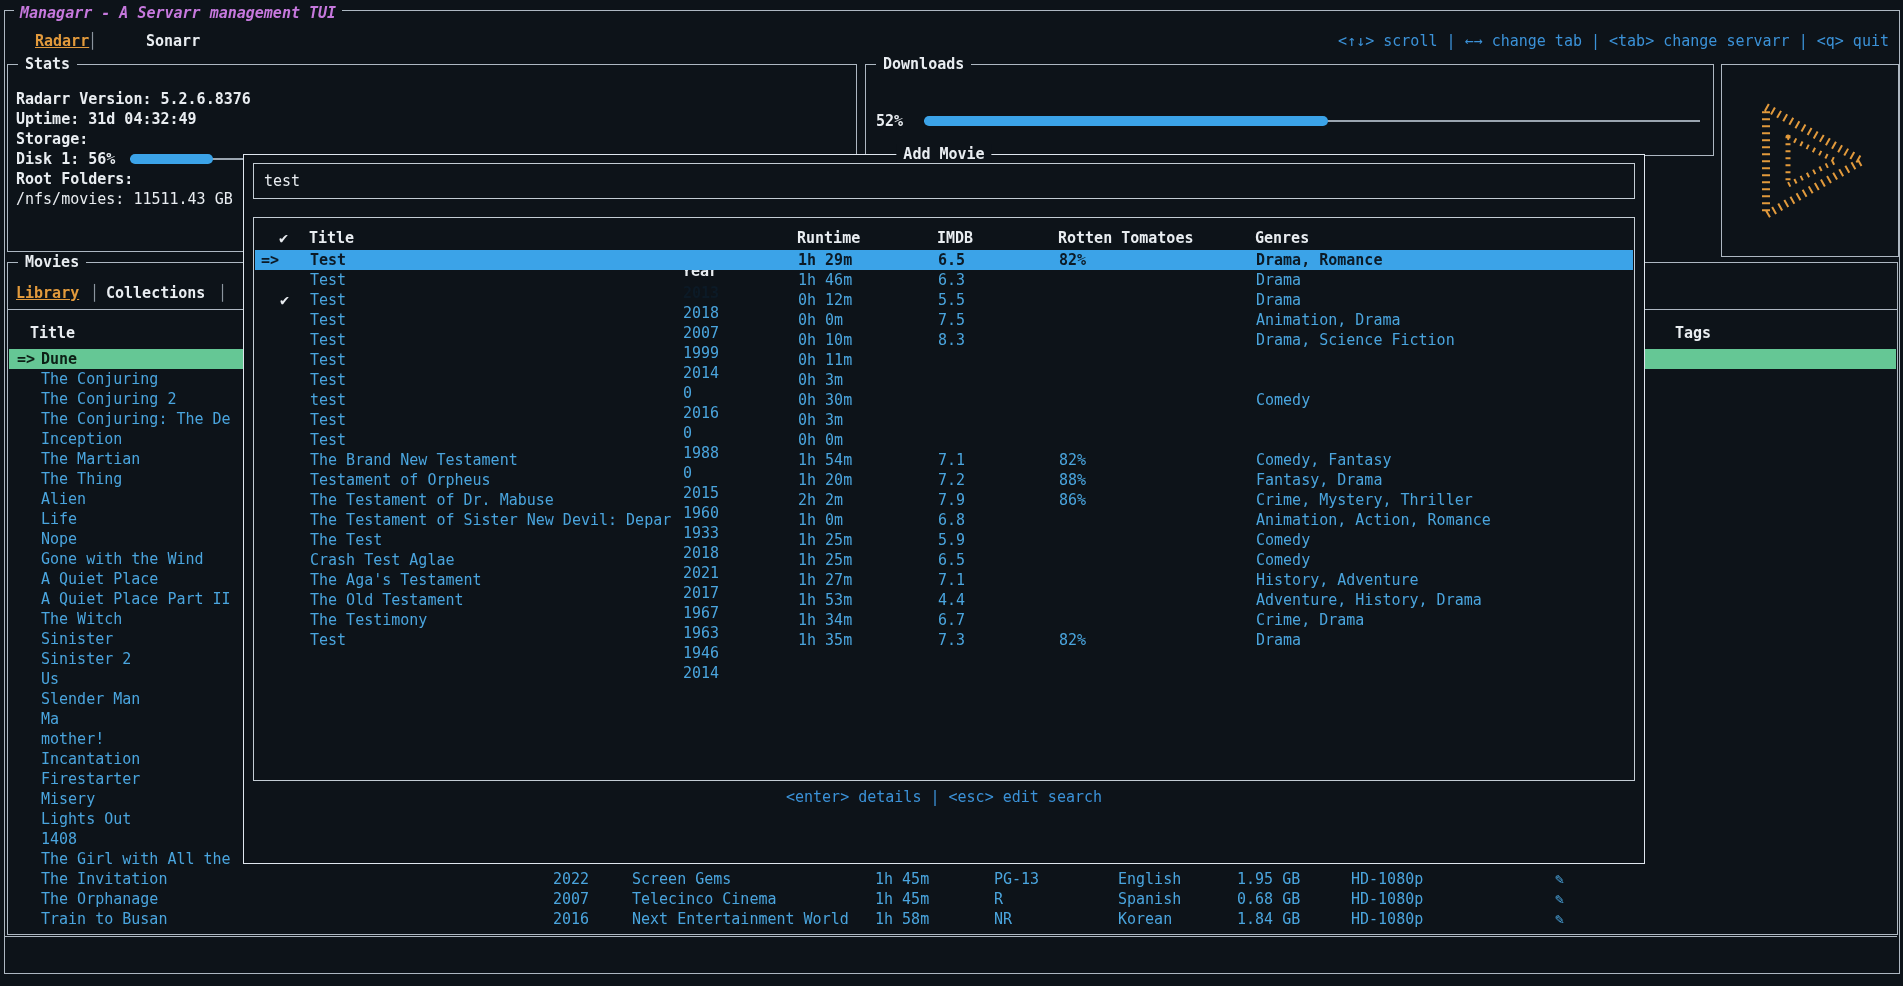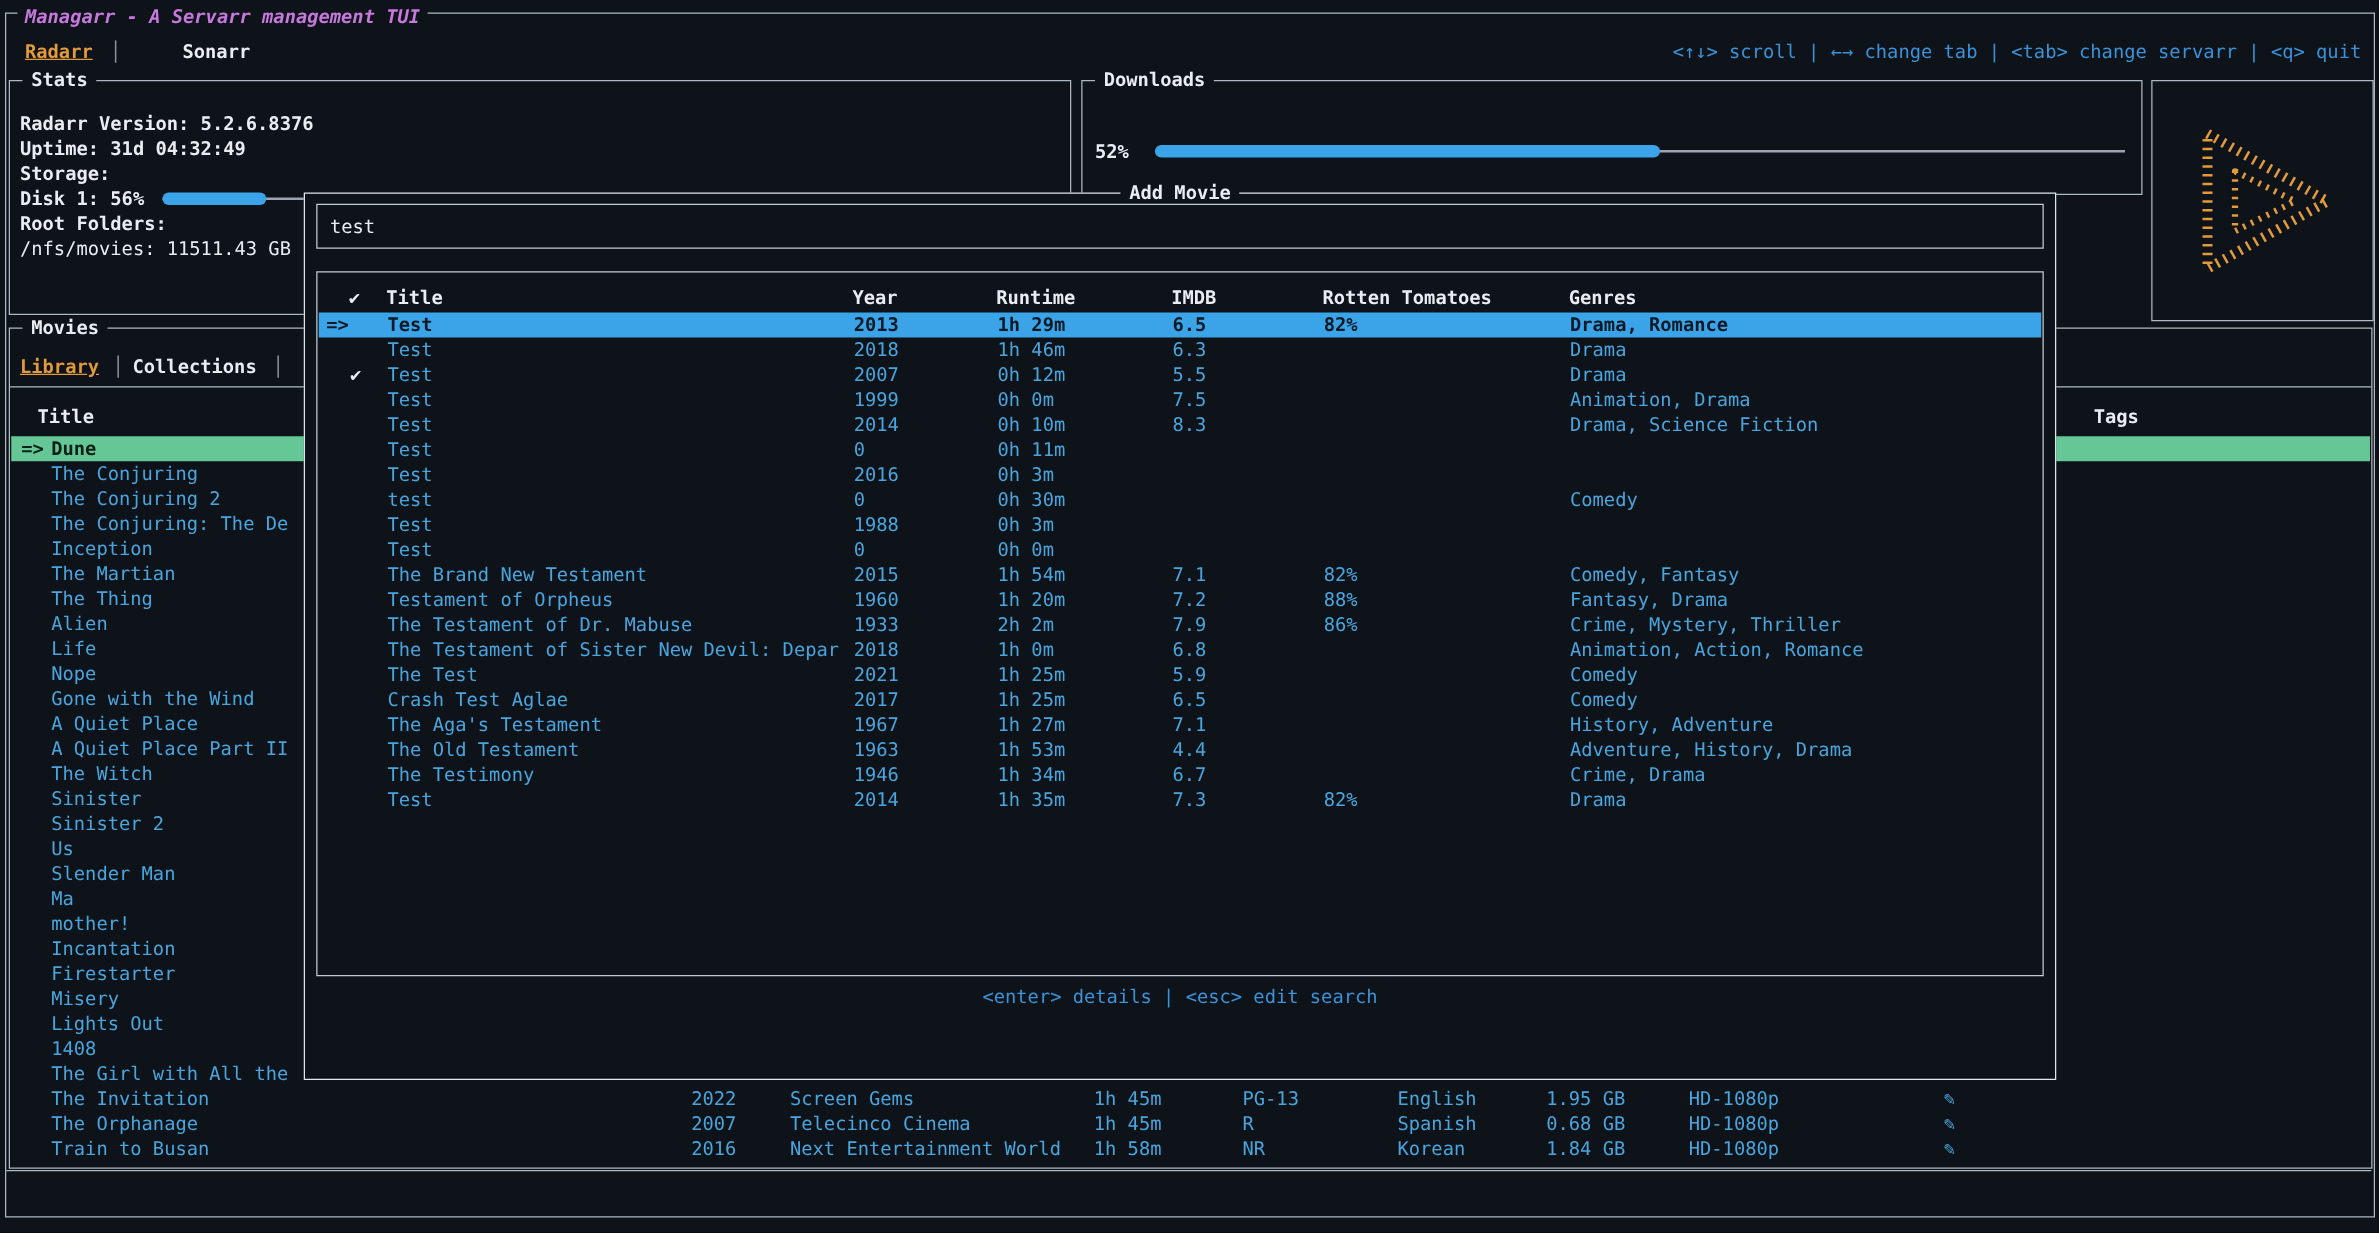--- a/index.html
+++ b/index.html
@@ -42,21 +42,21 @@
   .lib-row.selected{background:#65c795;}
   .lib-row.selected span{color:#0d2016;font-weight:bold;}
   
   #add-movie-modal{left:243px;top:154px;width:1400px;height:708px;border:1px solid #dfe6ee;background:#0d1319;z-index:30;}
   #search-box{position:absolute;left:9px;top:8px;width:1380px;height:34px;border:1px solid #c3ccd4;}
   #search-box input{width:100%;height:100%;box-sizing:border-box;background:transparent;border:none;outline:none;color:#e9edf1;font:inherit;padding:0 10px;}
   #results-box{position:absolute;left:9px;top:62px;width:1380px;height:562px;border:1px solid #c3ccd4;}
   .amodal-headers span{position:absolute;top:10px;color:#e9edf1;font-weight:bold;white-space:nowrap;}
   .h-check,.m-check{left:25px;}
   .h-title,.m-title{left:55px;}
-  .h-year,.m-year{left:428px;}
+  .h-year,.m-year{left:428px;margin-top:33px;}
   .h-runtime,.m-runtime{left:543px;}
   .h-imdb,.m-imdb{left:683px;}
   .h-rt,.m-rt{left:804px;}
   .h-genres,.m-genres{left:1001px;}
   .amodal-row{position:absolute;left:1px;right:1px;height:20px;line-height:20px;white-space:nowrap;}
   .amodal-row span{position:absolute;color:#4aa5de;}
   .amodal-row .m-prefix{left:6px;color:#e9edf1;}
   .amodal-row .m-check{color:#e9edf1;}
   .amodal-row.selected{background:#3ba3e8;}
   .amodal-row.selected span{color:#0c1a26;font-weight:bold;}
@@ -64,21 +64,21 @@
 </style>
 </head>
 <body>
 
 <div class="screen">
 
   <div class="abs" id="outer-border"></div>
   <div class="abs" id="bottom-divider"></div>
   <div class="abs" id="app-title">Managarr - A Servarr management TUI</div>
 
-  <div class="abs orange bold" style="left:20px;top:31px;text-decoration:underline;">Radarr</div>
+  <div class="abs orange bold" style="left:35px;top:31px;text-decoration:underline;">Radarr</div>
   <div class="abs sep" style="left:88px;top:31px;">│</div>
   <div class="abs white bold" style="left:102px;top:31px;margin-left:44px;">Sonarr</div>
   <div class="abs key nowrap" style="top:31px;right:14px;">&lt;↑↓&gt; scroll | ←→ change tab | &lt;tab&gt; change servarr | &lt;q&gt; quit</div>
 
   <div class="panel" style="left:7px;top:64px;width:848px;height:186px;">
     <span class="panel-label">Stats</span>
     <div class="abs bold nowrap" style="left:8px;top:24px;">Radarr Version:  5.2.6.8376</div>
     <div class="abs bold nowrap" style="left:8px;top:44px;">Uptime: 31d 04:32:49</div>
     <div class="abs bold nowrap" style="left:8px;top:64px;">Storage:</div>
     <div class="abs bold nowrap" style="left:8px;top:84px;">Disk 1: 56%</div>

